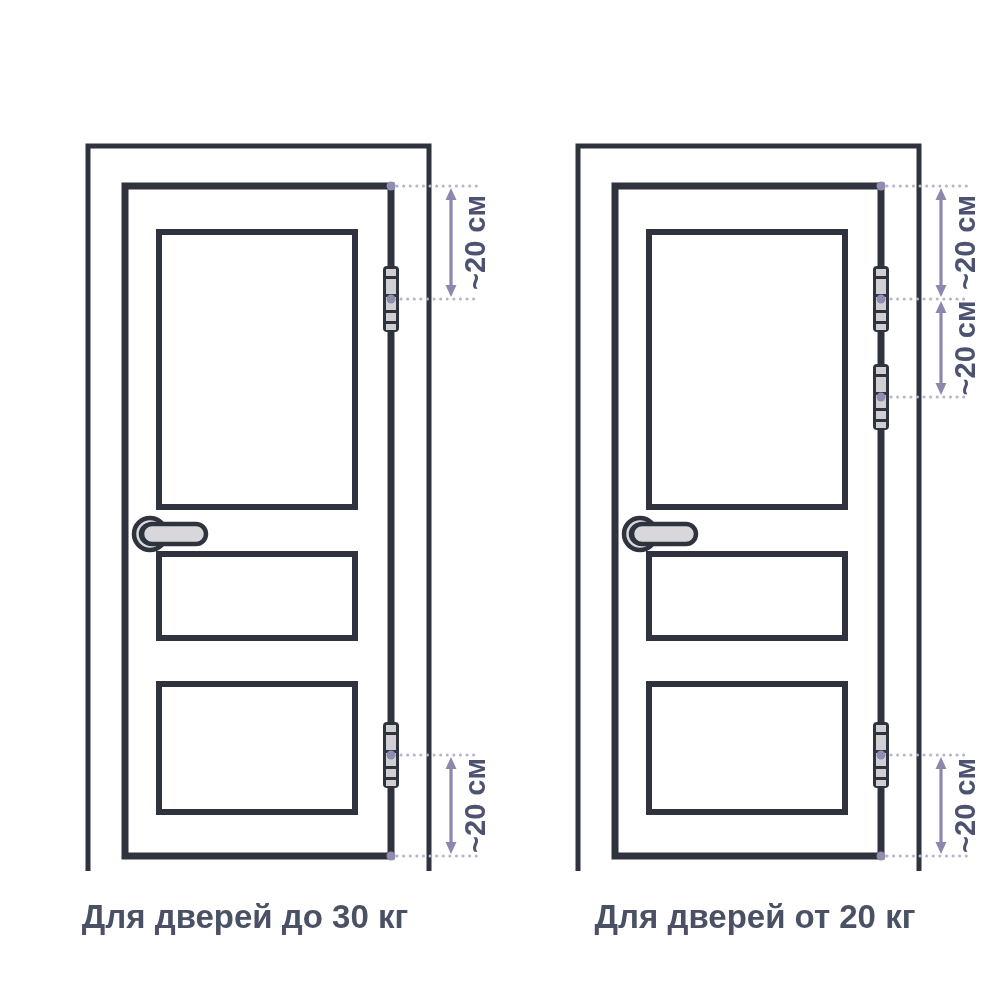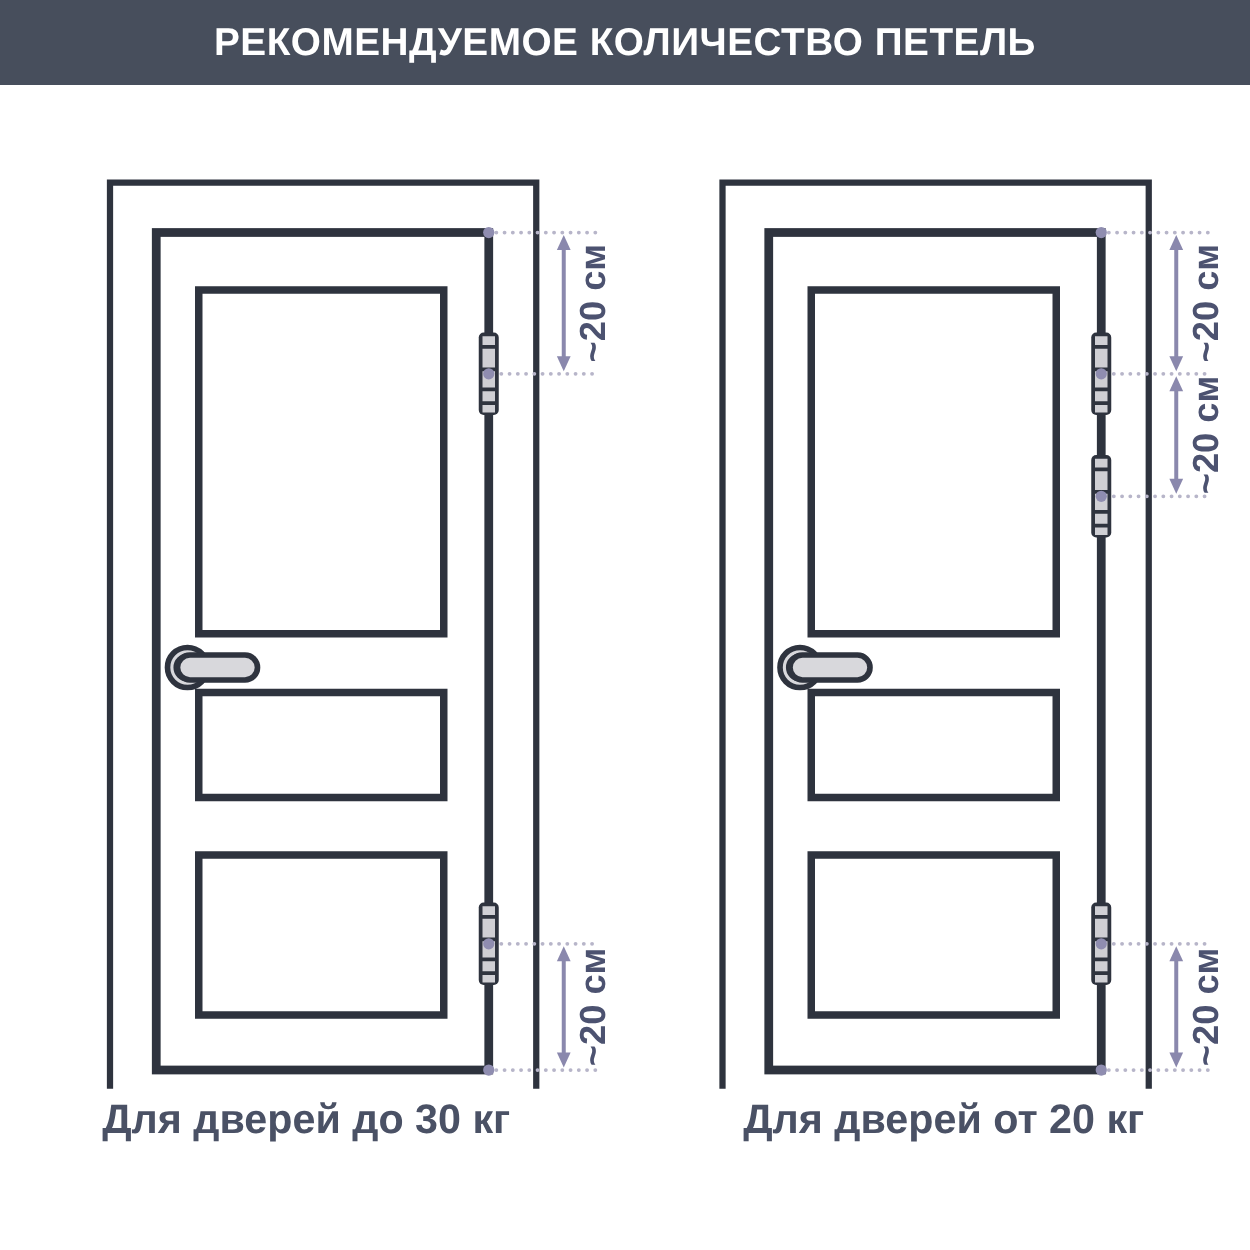--- a/index.html
+++ b/index.html
@@ -25,35 +25,32 @@
   .dotline{stroke:#b7b5c9;stroke-width:3;stroke-dasharray:0.1 6.5;stroke-linecap:round;fill:none;}
   .dim-dot{fill:#8f8db0;}
   .arrow-line{stroke:#8a88ad;stroke-width:3.2;}
   .arrow-head{fill:#8a88ad;}
   .dim-label{
     fill:#4c5270;font-size:29px;font-weight:600;
     font-family:"Liberation Sans",sans-serif;
     text-anchor:middle;dominant-baseline:central;
   }
   .caption{
-    position:absolute;top:872px;height:46px;line-height:46px;
+    position:absolute;top:894px;height:46px;line-height:46px;
     text-align:center;color:#4a5165;font-size:33px;font-weight:600;
     white-space:nowrap;
   }
   .caption-left{left:0;width:490px;}
   .caption-right{left:520px;width:470px;}
 </style>
 </head>
 <body>
 
 <div class="page">
 
-  <div class="header-bar">
-    <div class="header-title">РЕКОМЕНДУЕМОЕ КОЛИЧЕСТВО ПЕТЕЛЬ</div>
-  </div>
 
   <svg class="diagram-svg" width="1000" height="932" viewBox="0 68 1000 932">
 
     <g>
       <path class="frame" d="M 88 871 L 88 146 L 429 146 L 429 871"></path>
       <rect class="door" x="125" y="186" width="266" height="670"></rect>
       <rect class="panel" x="159" y="232" width="196" height="275"></rect>
       <rect class="panel" x="159" y="554" width="196" height="84"></rect>
       <rect class="panel" x="159" y="684" width="196" height="128"></rect>
 

